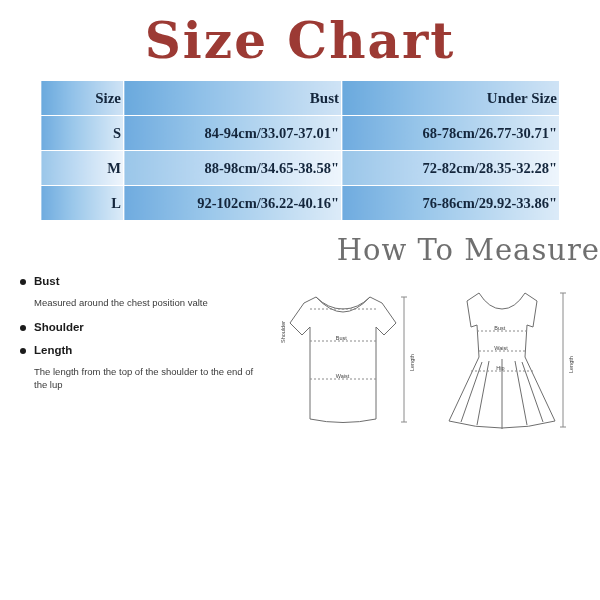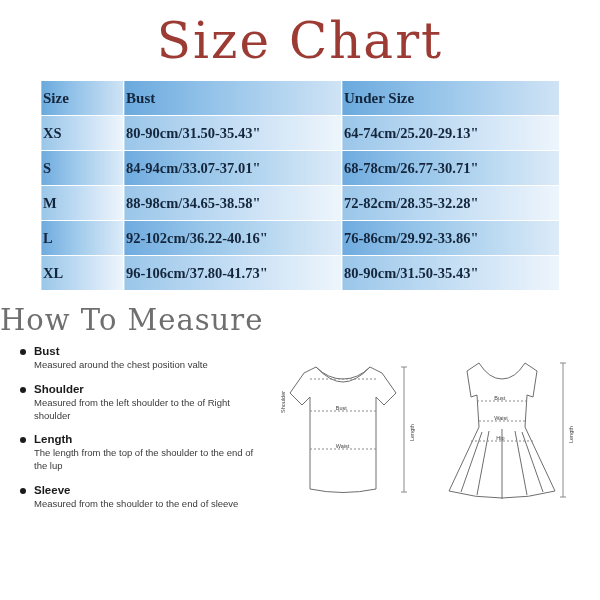--- a/index.html
+++ b/index.html
@@ -17,36 +17,36 @@
 
   
   .title {
     text-align: center;
     font-family: "DejaVu Serif", serif;
     font-size: 50px;
     color: #9c3a34;
     letter-spacing: 2px;
     margin-top: 16px;
     line-height: 1;
-    font-weight: normal;
+    font-weight: bold;
   }
 
   
   .table-wrap {
     margin: 14px auto 0 auto;
     width: 520px;
   }
   table.size-table {
     border-collapse: collapse;
     width: 100%;
     table-layout: fixed;
   }
   table.size-table td, table.size-table th {
     border: 1px solid #ffffff;
-    text-align: left;
+    text-align: right;
     font-family: "Liberation Serif", serif;
     font-weight: bold;
     color: #14263c;
     padding: 4px 2px;
     height: 26px;
     font-size: 14.5px;
   }
   table.size-table th {
     font-size: 15px;
   }
@@ -62,21 +62,21 @@
   .row-dark td {
     background: linear-gradient(to right, #6fabdf 0%, #9ac7ea 38%, #dcebf8 100%);
   }
   
   .row-light td {
     background: linear-gradient(to right, #9ac6e9 0%, #bcd9f2 40%, #eef5fc 100%);
   }
 
   
   .howto {
-    text-align: left;
+    text-align: right;
     font-family: "DejaVu Serif", serif;
     font-size: 29px;
     color: #6f6f6f;
     letter-spacing: 1px;
     margin-top: 12px;
   }
 
   
   .bottom {
     display: flex;
@@ -109,21 +109,21 @@
     background: #1b1b1b;
     border-radius: 50%;
     display: block;
   }
   .desc-body {
     font-family: "Liberation Sans", sans-serif;
     font-size: 9.5px;
     color: #3a3a3a;
     line-height: 1.35;
     padding-left: 16px;
-    margin-top: 2px;
+    margin-top: 10px;
   }
 
   .figures {
     flex: 1 1 auto;
     display: flex;
     justify-content: space-around;
     align-items: flex-start;
     padding-top: 4px;
   }
   .fig {
@@ -156,44 +156,34 @@
         <col class="c-under">
     </colgroup>
     <thead>
       <tr>
         <th class="hdr-cell">Size</th>
         <th class="hdr-cell">Bust</th>
         <th class="hdr-cell">Under Size</th>
       </tr>
     </thead>
     <tbody>
-      <tr class="row-light">
-        <td>XS</td>
-        <td>80-90cm/31.50-35.43"</td>
-        <td>64-74cm/25.20-29.13"</td>
-      </tr>
       <tr class="row-dark">
         <td>S</td>
         <td>84-94cm/33.07-37.01"</td>
         <td>68-78cm/26.77-30.71"</td>
       </tr>
       <tr class="row-light">
         <td>M</td>
         <td>88-98cm/34.65-38.58"</td>
         <td>72-82cm/28.35-32.28"</td>
       </tr>
       <tr class="row-dark">
         <td>L</td>
         <td>92-102cm/36.22-40.16"</td>
         <td>76-86cm/29.92-33.86"</td>
-      </tr>
-      <tr class="row-light">
-        <td>XL</td>
-        <td>96-106cm/37.80-41.73"</td>
-        <td>80-90cm/31.50-35.43"</td>
       </tr>
     </tbody>
   </table>
 </div>
 
 <div class="howto">How To  Measure</div>
 
 <div class="bottom">
 
   <div class="desc-col">
@@ -204,38 +194,30 @@
         <span>Bust</span>
       </div>
       <div class="desc-body">Measured around the chest position valte</div>
     </div>
 
     <div class="desc-item">
       <div class="desc-head">
         <span class="bullet"></span>
         <span>Shoulder</span>
       </div>
-      <div class="desc-body">Measured from the left shoulder to the of Right shoulder</div>
     </div>
 
     <div class="desc-item">
       <div class="desc-head">
         <span class="bullet"></span>
         <span>Length</span>
       </div>
       <div class="desc-body">The length from the top of the shoulder to the end of the lup</div>
     </div>
 
-    <div class="desc-item">
-      <div class="desc-head">
-        <span class="bullet"></span>
-        <span>Sleeve</span>
-      </div>
-      <div class="desc-body">Measured from the shoulder to the end of sleeve</div>
-    </div>
 
   </div>
 
   <div class="figures">
 
     <div class="fig">
       <svg width="150" height="160" viewBox="0 0 150 160">
         <g fill="none" stroke="#6e6e6e" stroke-width="1">
 
           <path d="M48 18 L36 24 L22 44 L34 56 L42 48 L42 140 Q75 147 108 140 L108 48 L116 56 L128 44 L114 24 L102 18

